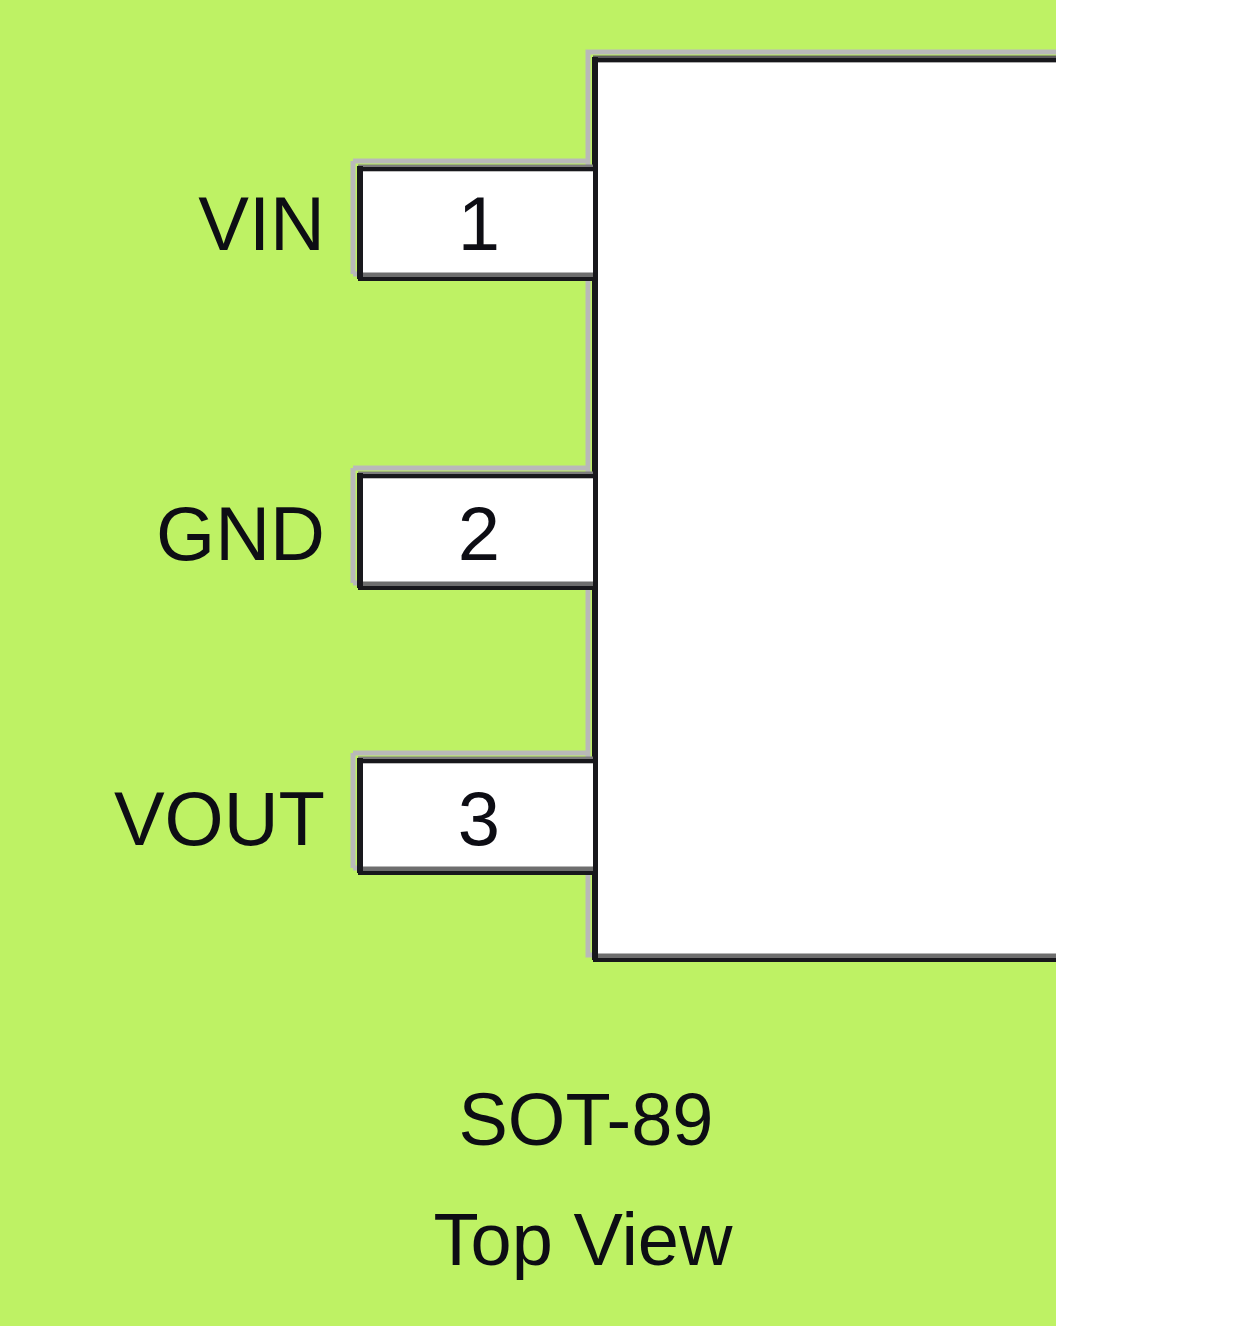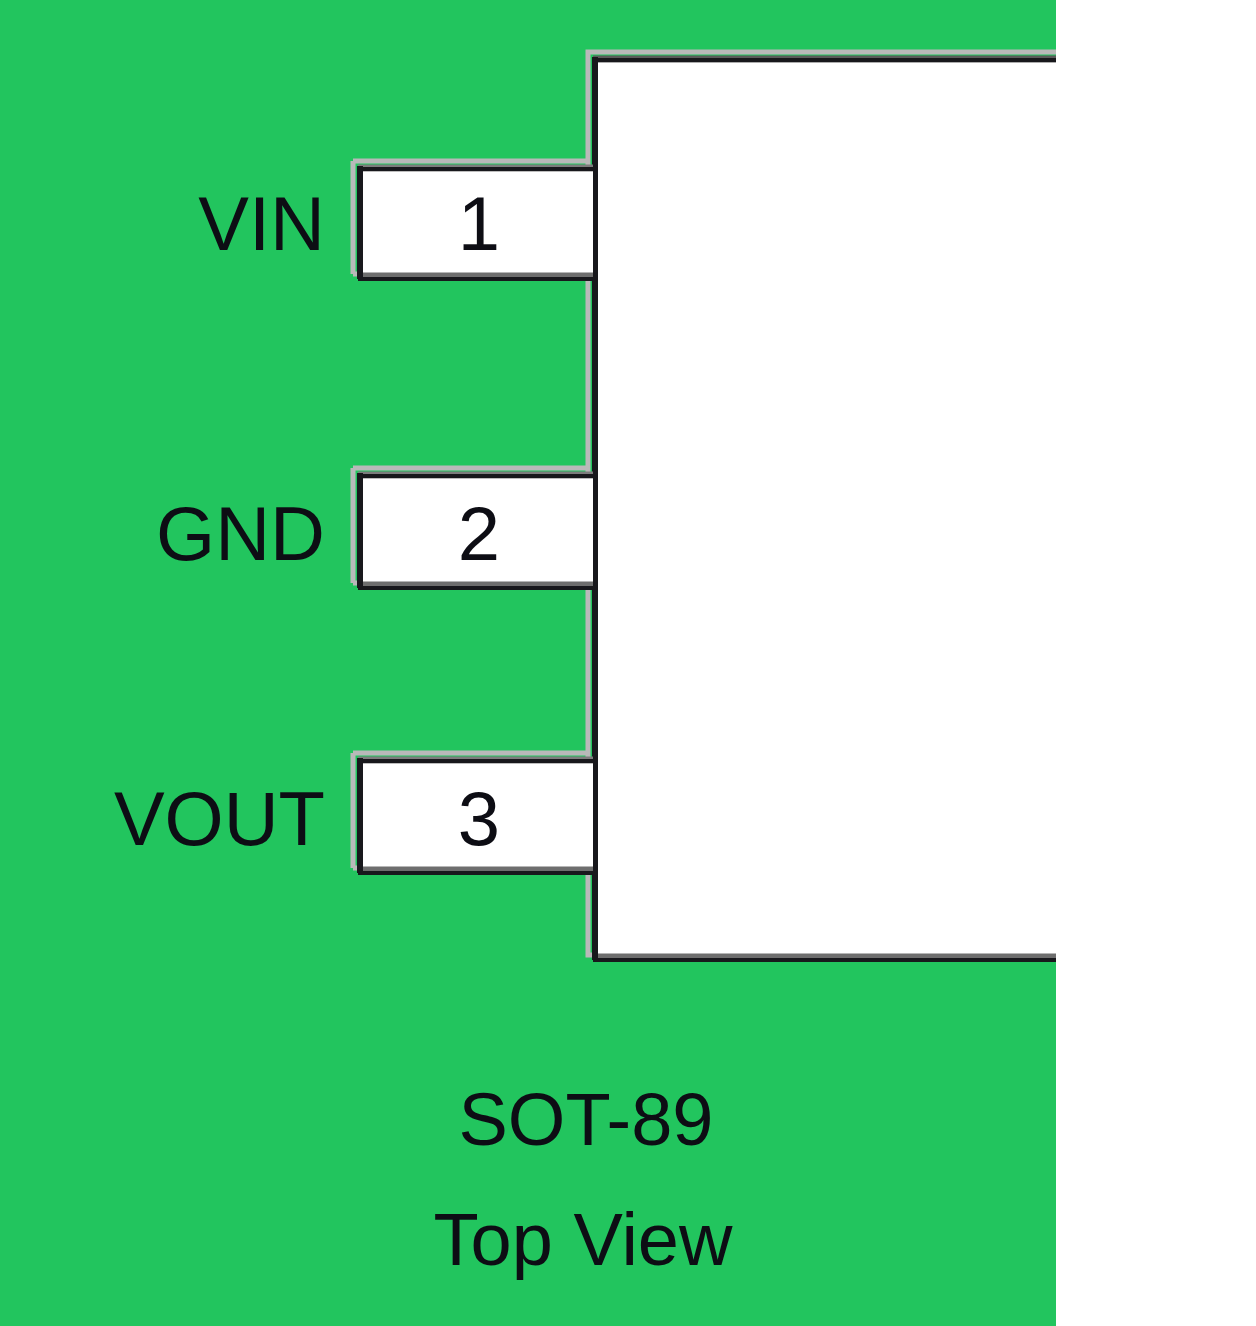--- a/index.html
+++ b/index.html
@@ -8,21 +8,21 @@
     padding: 0;
     background: #ffffff;
   }
   body {
     font-family: "Liberation Sans", sans-serif;
   }
   #diagram-root {
     position: relative;
     width: 1056px;
     height: 1326px;
-    background: #22c55e;
+    background: #bef264;
     overflow: hidden;
     text-align: right;
   }
   #diagram-svg {
     position: absolute;
     left: 0;
     top: 0;
     width: 1256px;
     height: 1326px;
     display: block;

